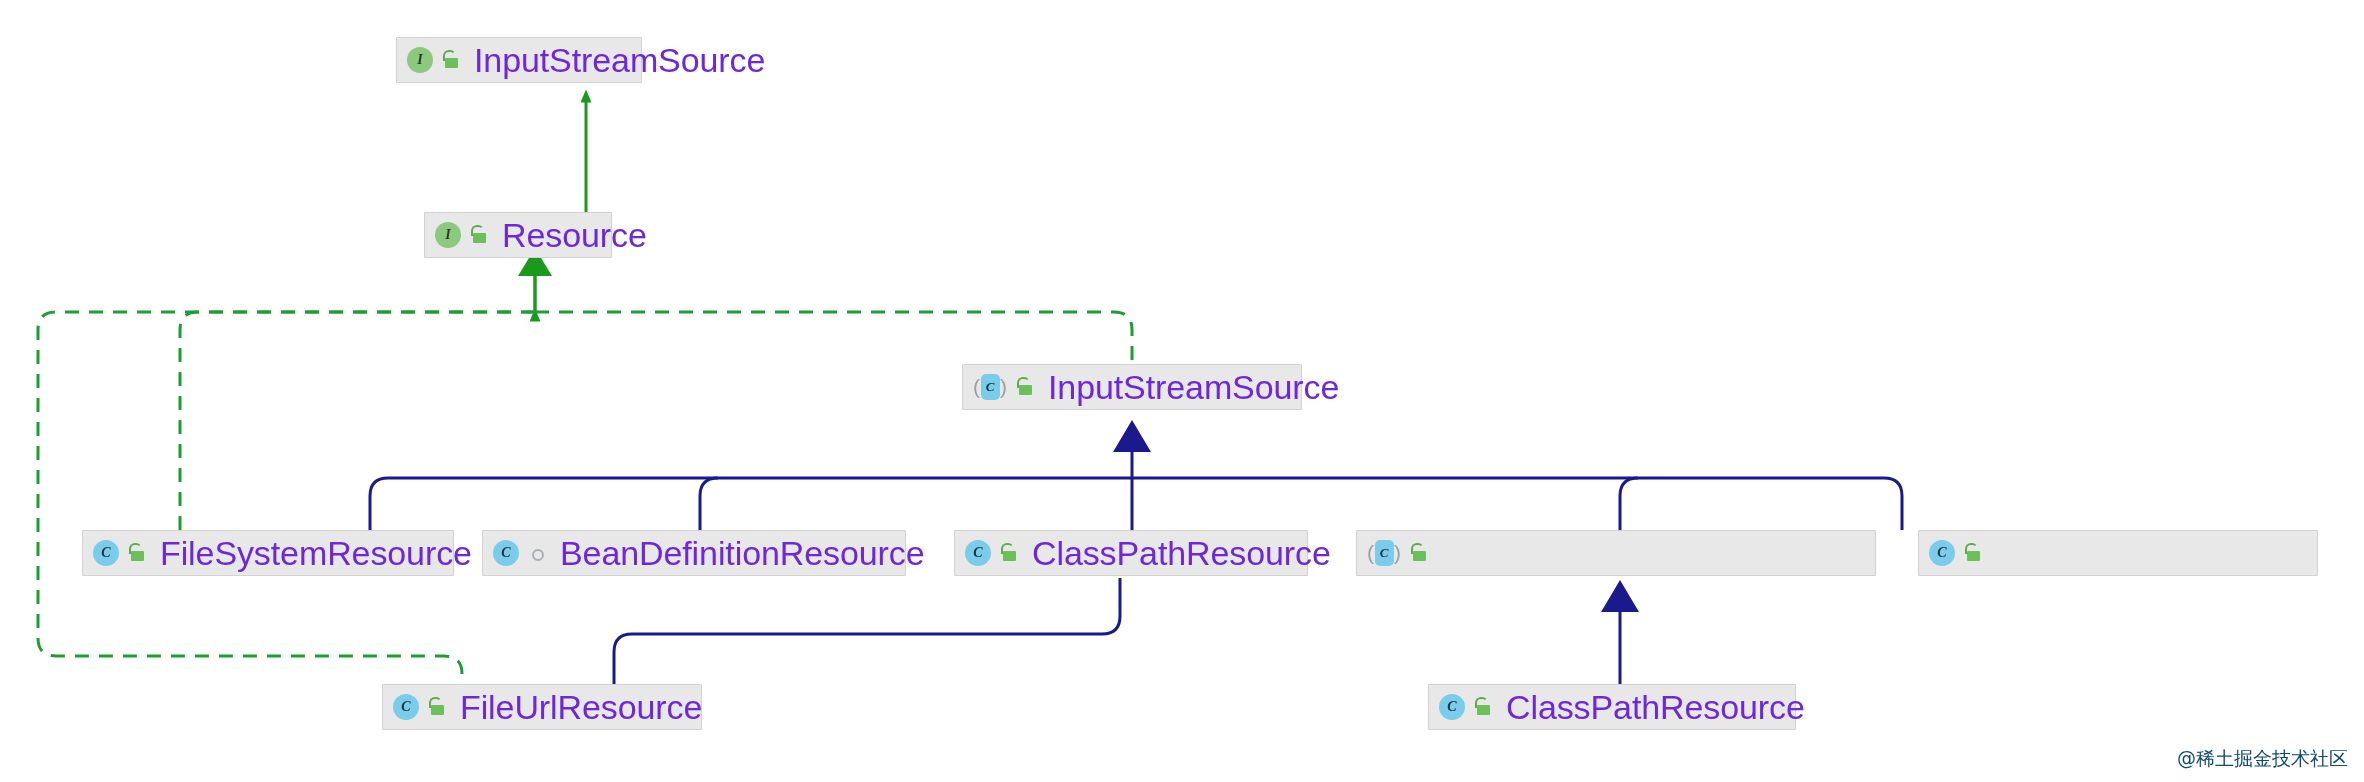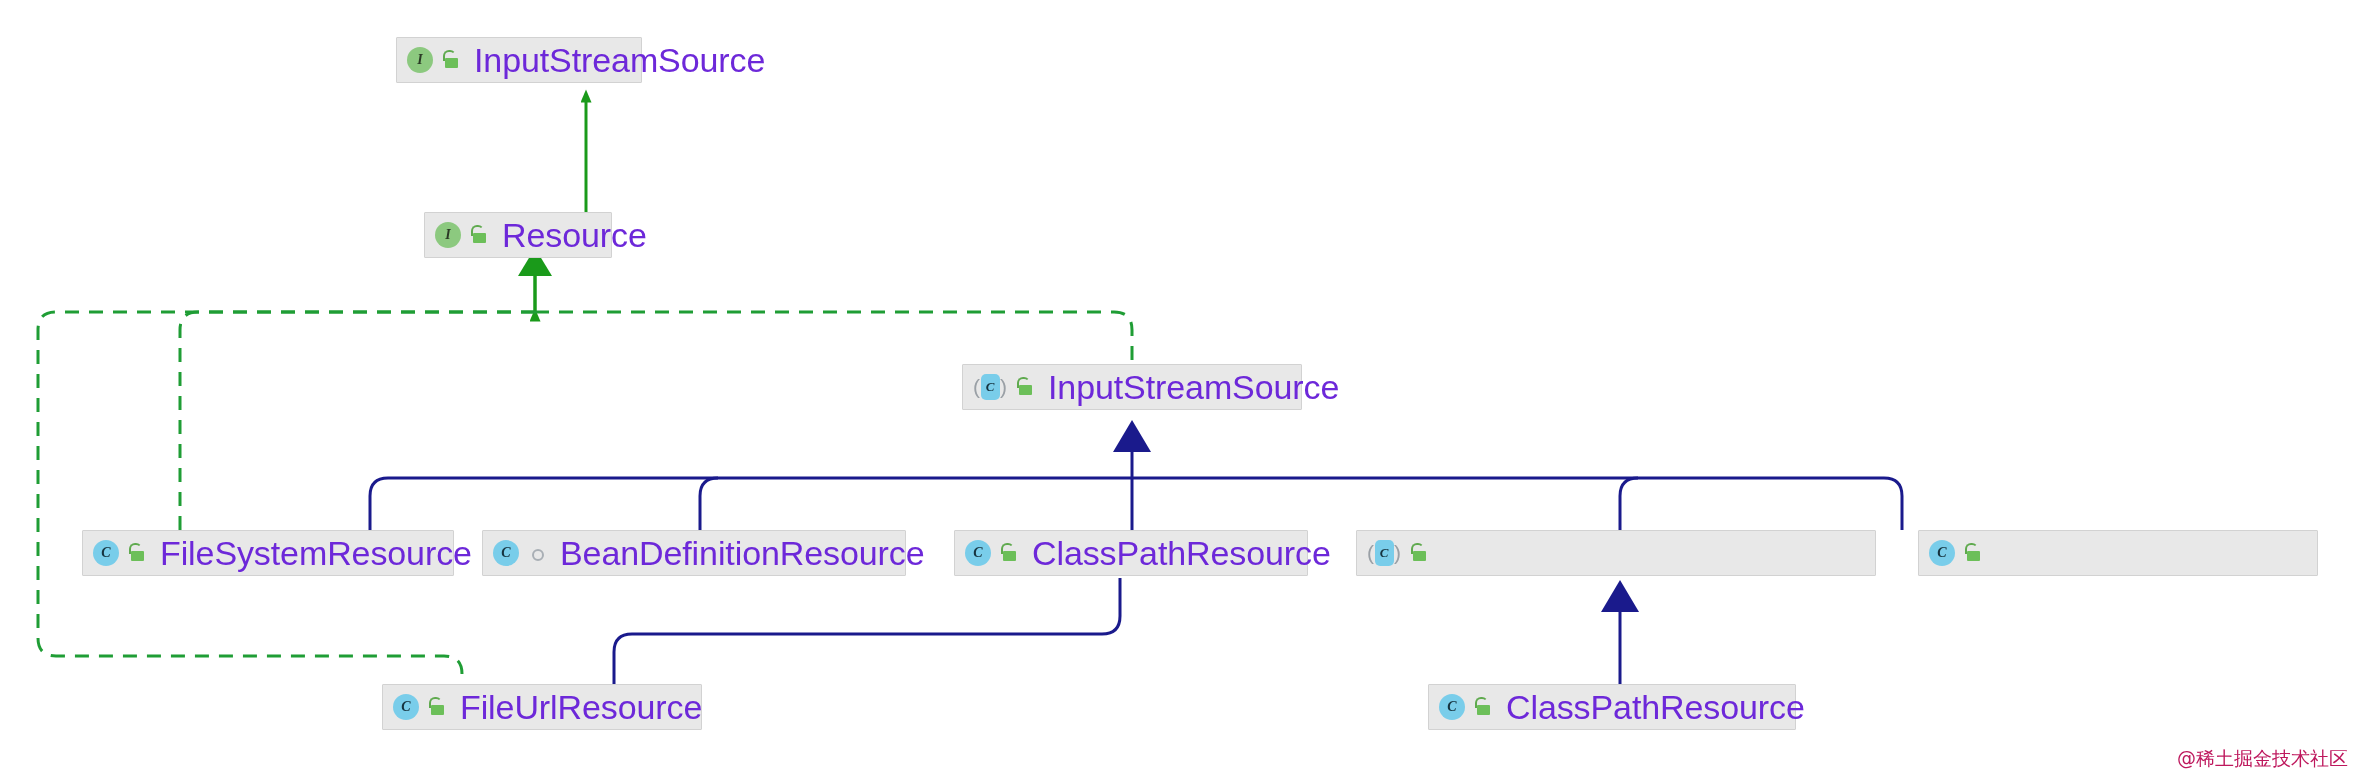--- a/index.html
+++ b/index.html
@@ -67,21 +67,21 @@
 
   .node-label{
     margin-left:12px;
     font-size:34px;
     color:#6d28d9;
     font-family:"Liberation Sans","DejaVu Sans",sans-serif;
     letter-spacing:-0.1px;
   }
   .watermark{
     position:absolute;right:16px;bottom:10px;
-    color:#be185d;font-size:19px;
+    color:#0c4a6e;font-size:19px;
     font-family:"DejaVu Sans",sans-serif;
     user-select:none;
   }
 </style>
 </head>
 <body>
 
 <svg id="diagram" viewBox="0 0 2364 782" width="2364" height="782" xmlns="http://www.w3.org/2000/svg">
   <defs>
     <marker id="grnArrow" markerWidth="16" markerHeight="16" refX="1.5" refY="5.5" orient="auto" markerUnits="userSpaceOnUse">

